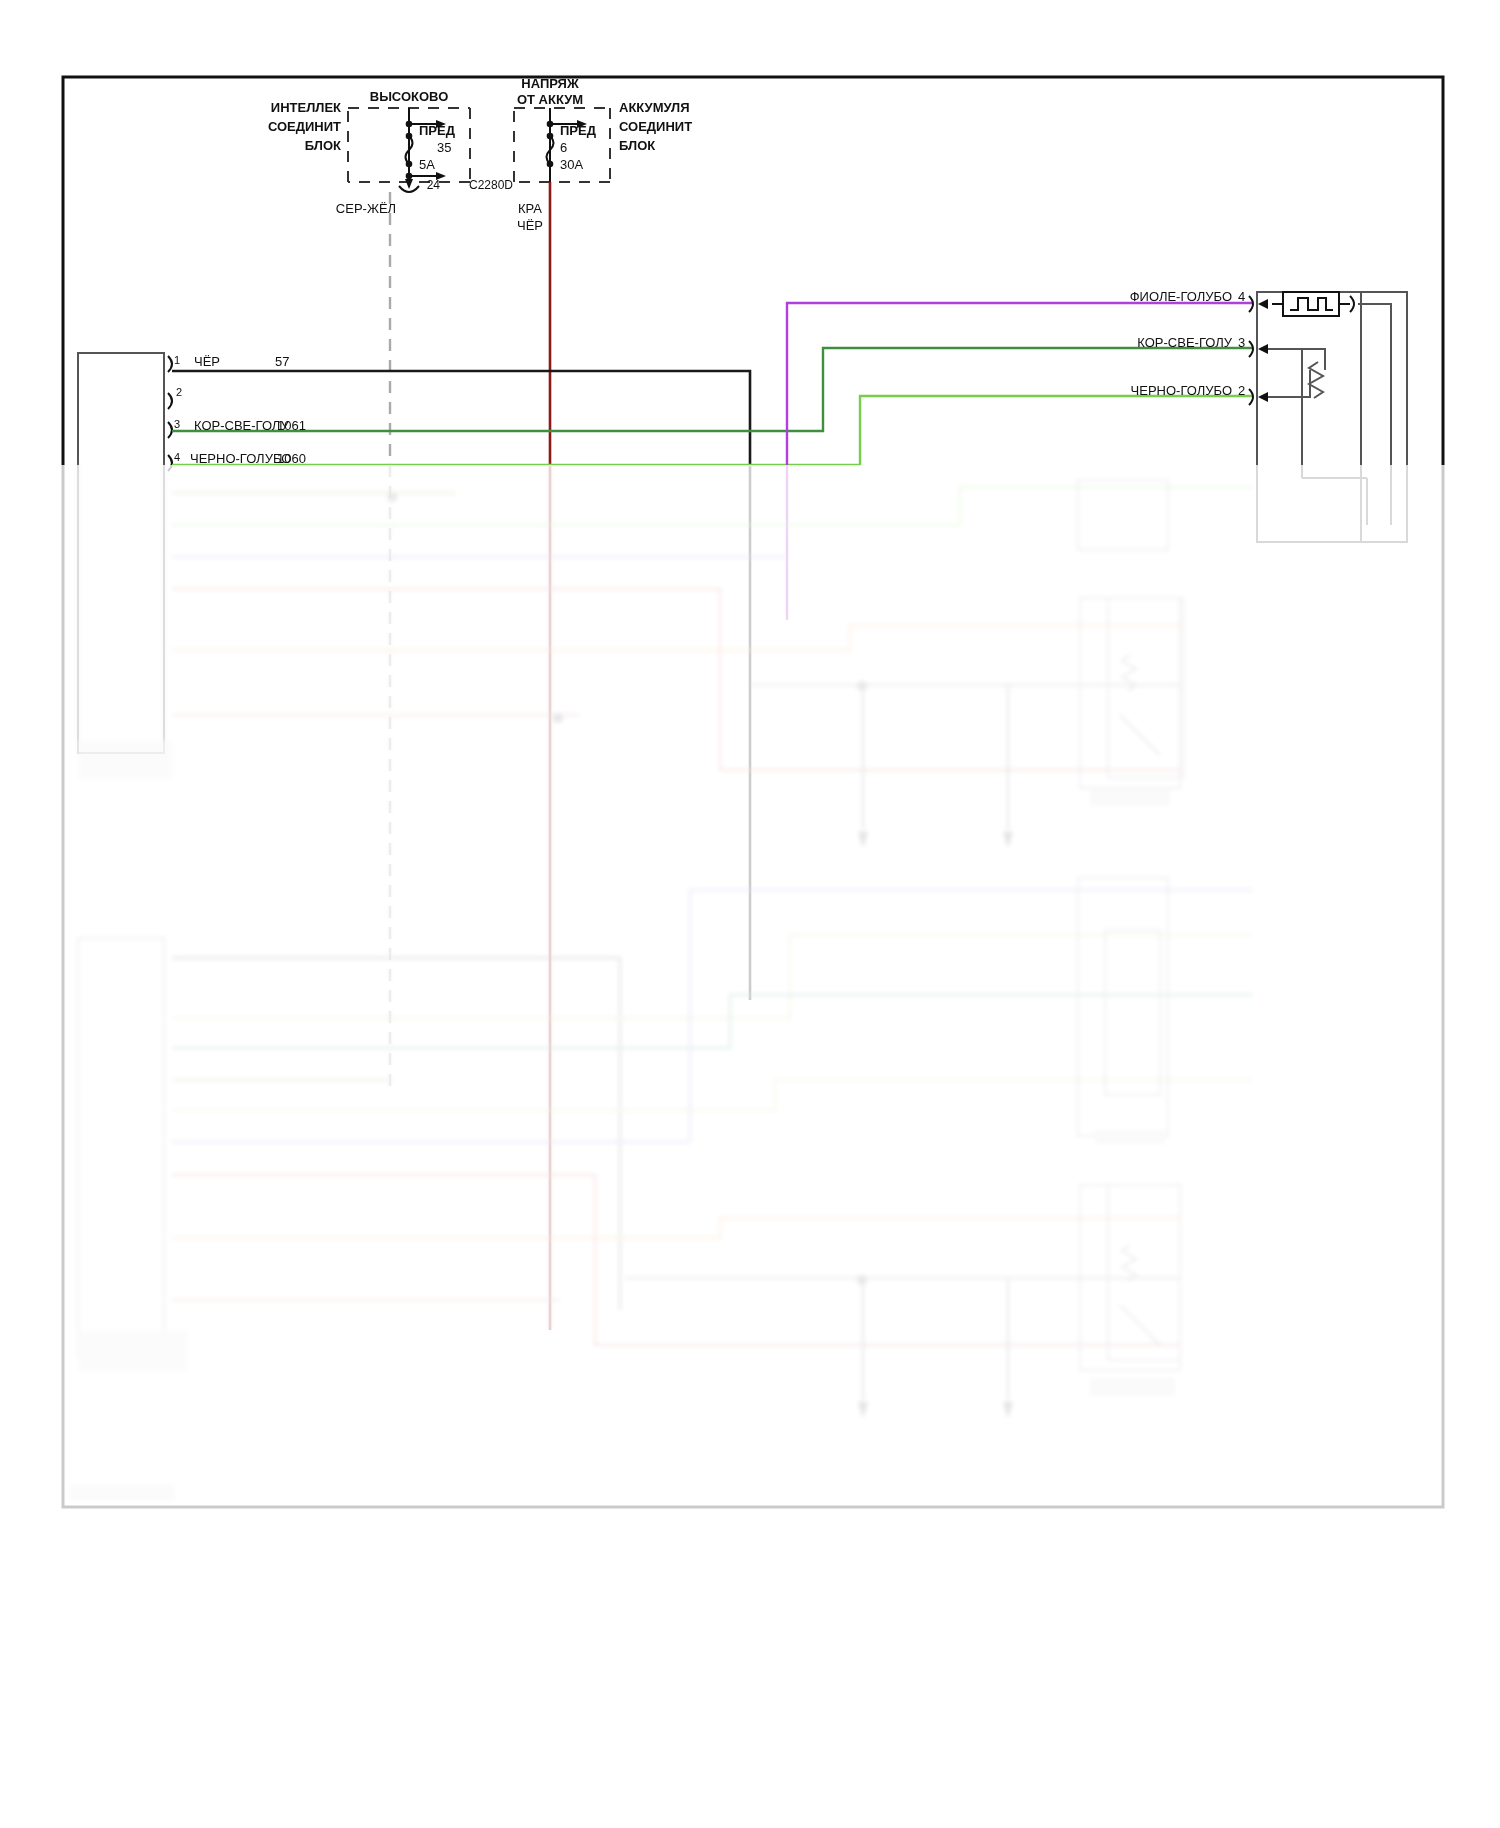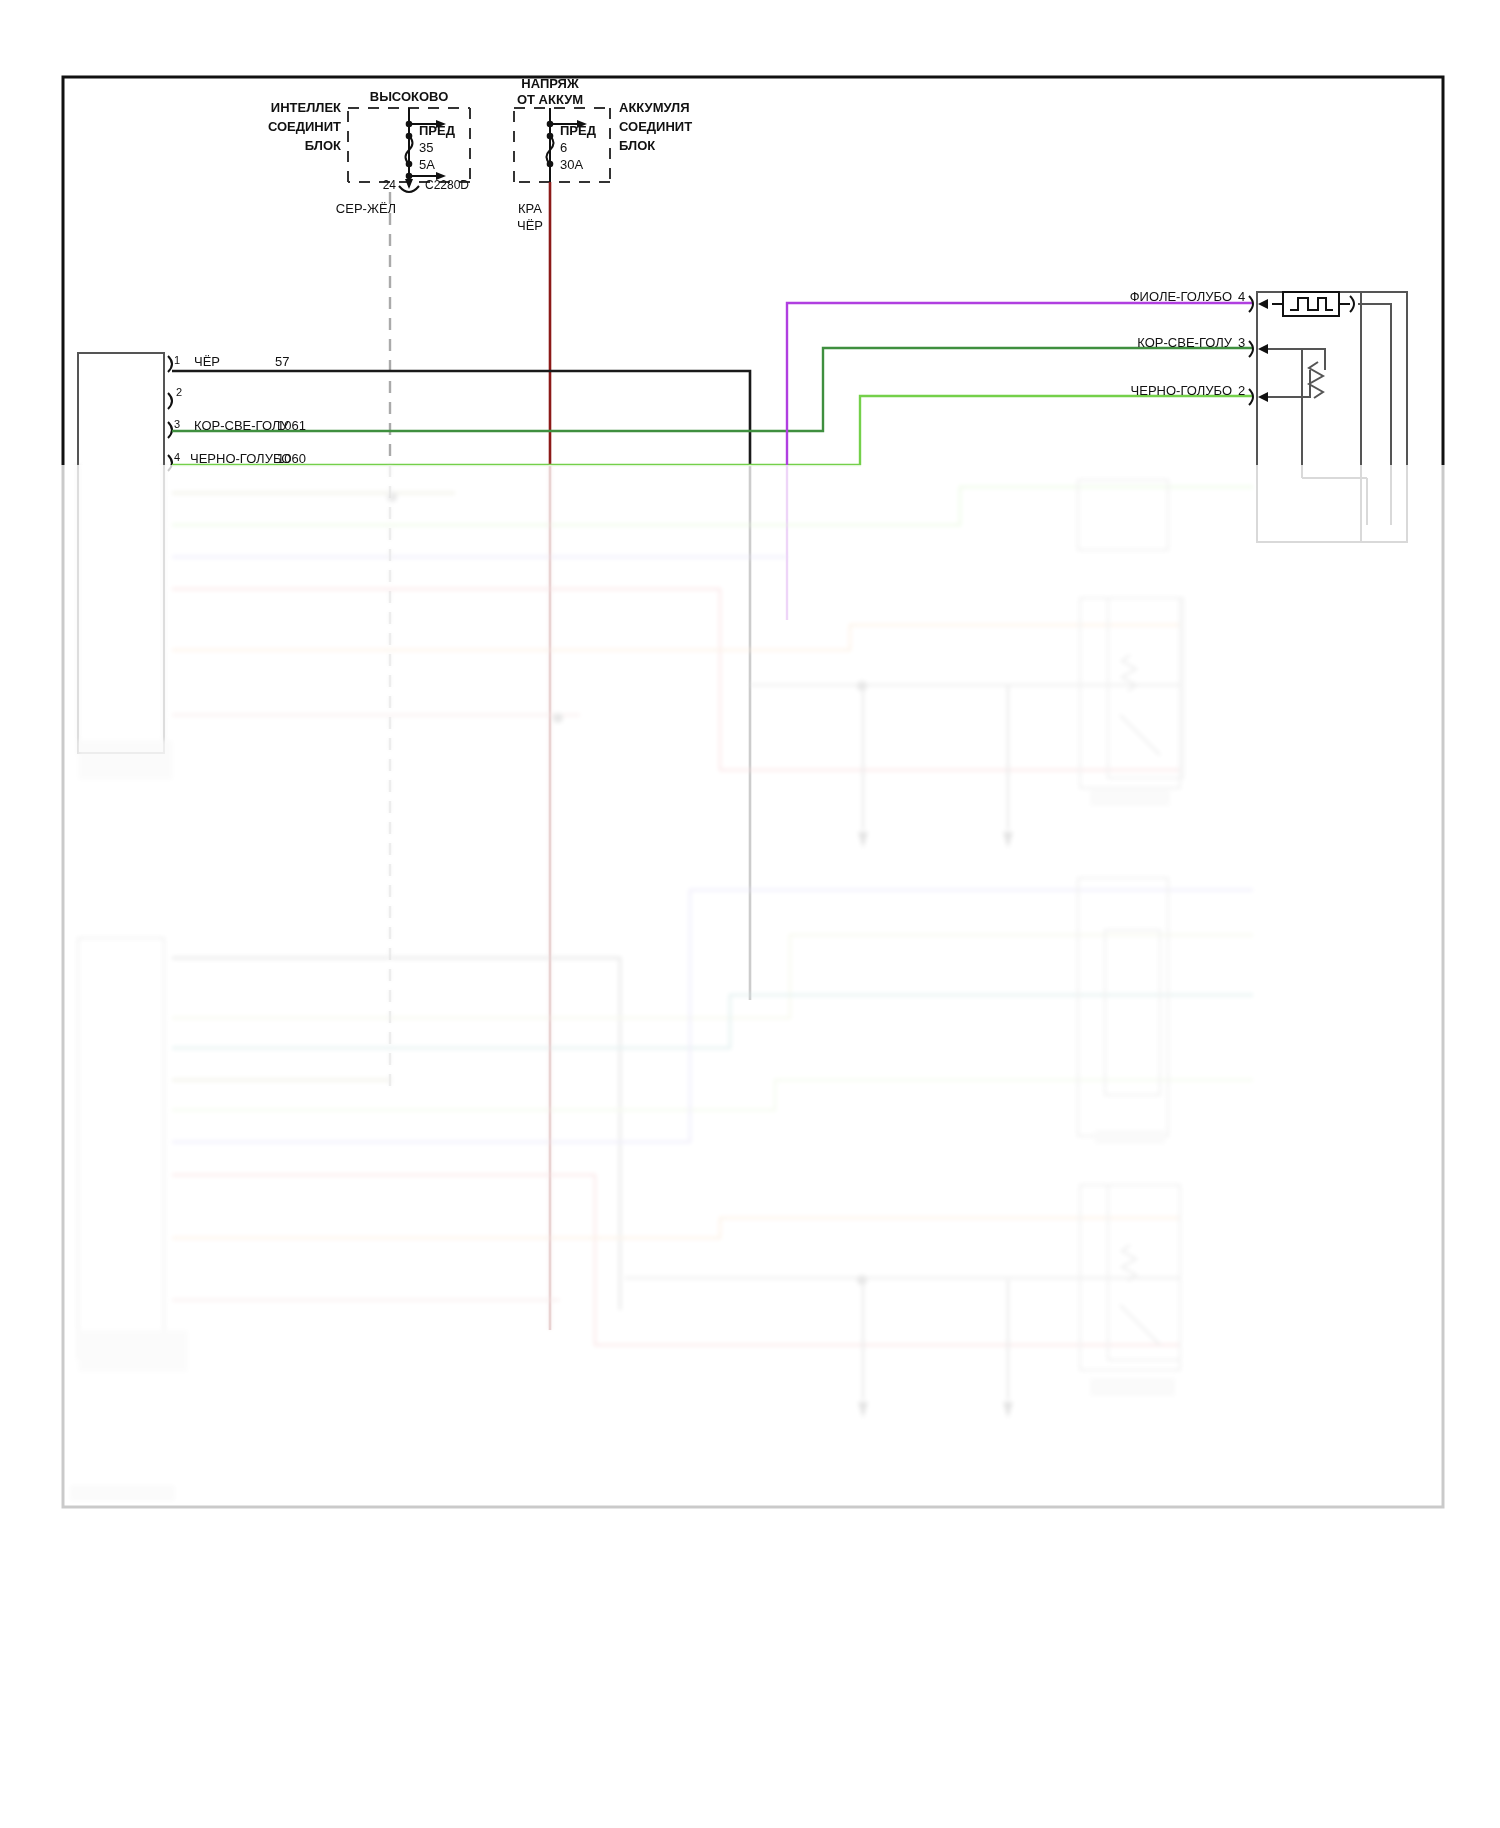--- a/index.html
+++ b/index.html
@@ -13,21 +13,21 @@
   #veil{position:absolute;left:0;top:465px;width:1500px;height:1363px;
         background:#ffffff;opacity:.78;pointer-events:none;}
   #blurwrap{position:absolute;left:0;top:465px;width:1500px;height:1363px;
             overflow:hidden;filter:blur(2.1px);opacity:.62;}
   #blurwrap svg{position:absolute;left:0;top:-465px;width:1500px;height:1828px;}
 
   .t{position:absolute;white-space:nowrap;font-size:13px;line-height:1;}
   .t.b{font-weight:bold;text-align:center;}
   .t.c{text-align:right;transform:translateX(-50%);}
   .t.r{transform:translateX(-100%);}
-  .t.sm{font-size:12px;}
+  .t.sm{font-size:12px;margin-left:44px;}
   .t.xs{font-size:11px;}
 </style>
 </head>
 <body>
 
 <div id="stage">
 
   <svg class="layer" viewBox="0 0 1500 1828">
 
     <rect x="63" y="77" width="1380" height="1430" fill="none" stroke="#111" stroke-width="3"></rect>
@@ -169,21 +169,21 @@
       <line x1="550" y1="465" x2="550" y2="1330" stroke="#c98a88" stroke-width="2.6"></line>
     </svg>
   </div>
   <div id="veil"></div>
 
   <div class="t b c" style="left:409px;top:90px">ВЫСОКОВО</div>
   <div class="t b r" style="left:341px;top:101px">ИНТЕЛЛЕК</div>
   <div class="t b r" style="left:341px;top:120px">СОЕДИНИТ</div>
   <div class="t b r" style="left:341px;top:139px">БЛОК</div>
   <div class="t b" style="left:419px;top:124px">ПРЕД</div>
-  <div class="t" style="left:419px;top:141px">35</div>
+  <div class="t" style="left:437px;top:141px">35</div>
   <div class="t" style="left:419px;top:158px">5A</div>
   <div class="t sm r" style="left:396px;top:179px">24</div>
   <div class="t sm" style="left:425px;top:179px">C2280D</div>
   <div class="t c" style="left:366px;top:202px">СЕР-ЖЁЛ</div>
 
   <div class="t b c" style="left:550px;top:77px">НАПРЯЖ</div>
   <div class="t b c" style="left:550px;top:93px">ОТ АККУМ</div>
   <div class="t b" style="left:619px;top:101px">АККУМУЛЯ</div>
   <div class="t b" style="left:619px;top:120px">СОЕДИНИТ</div>
   <div class="t b" style="left:619px;top:139px">БЛОК</div>

